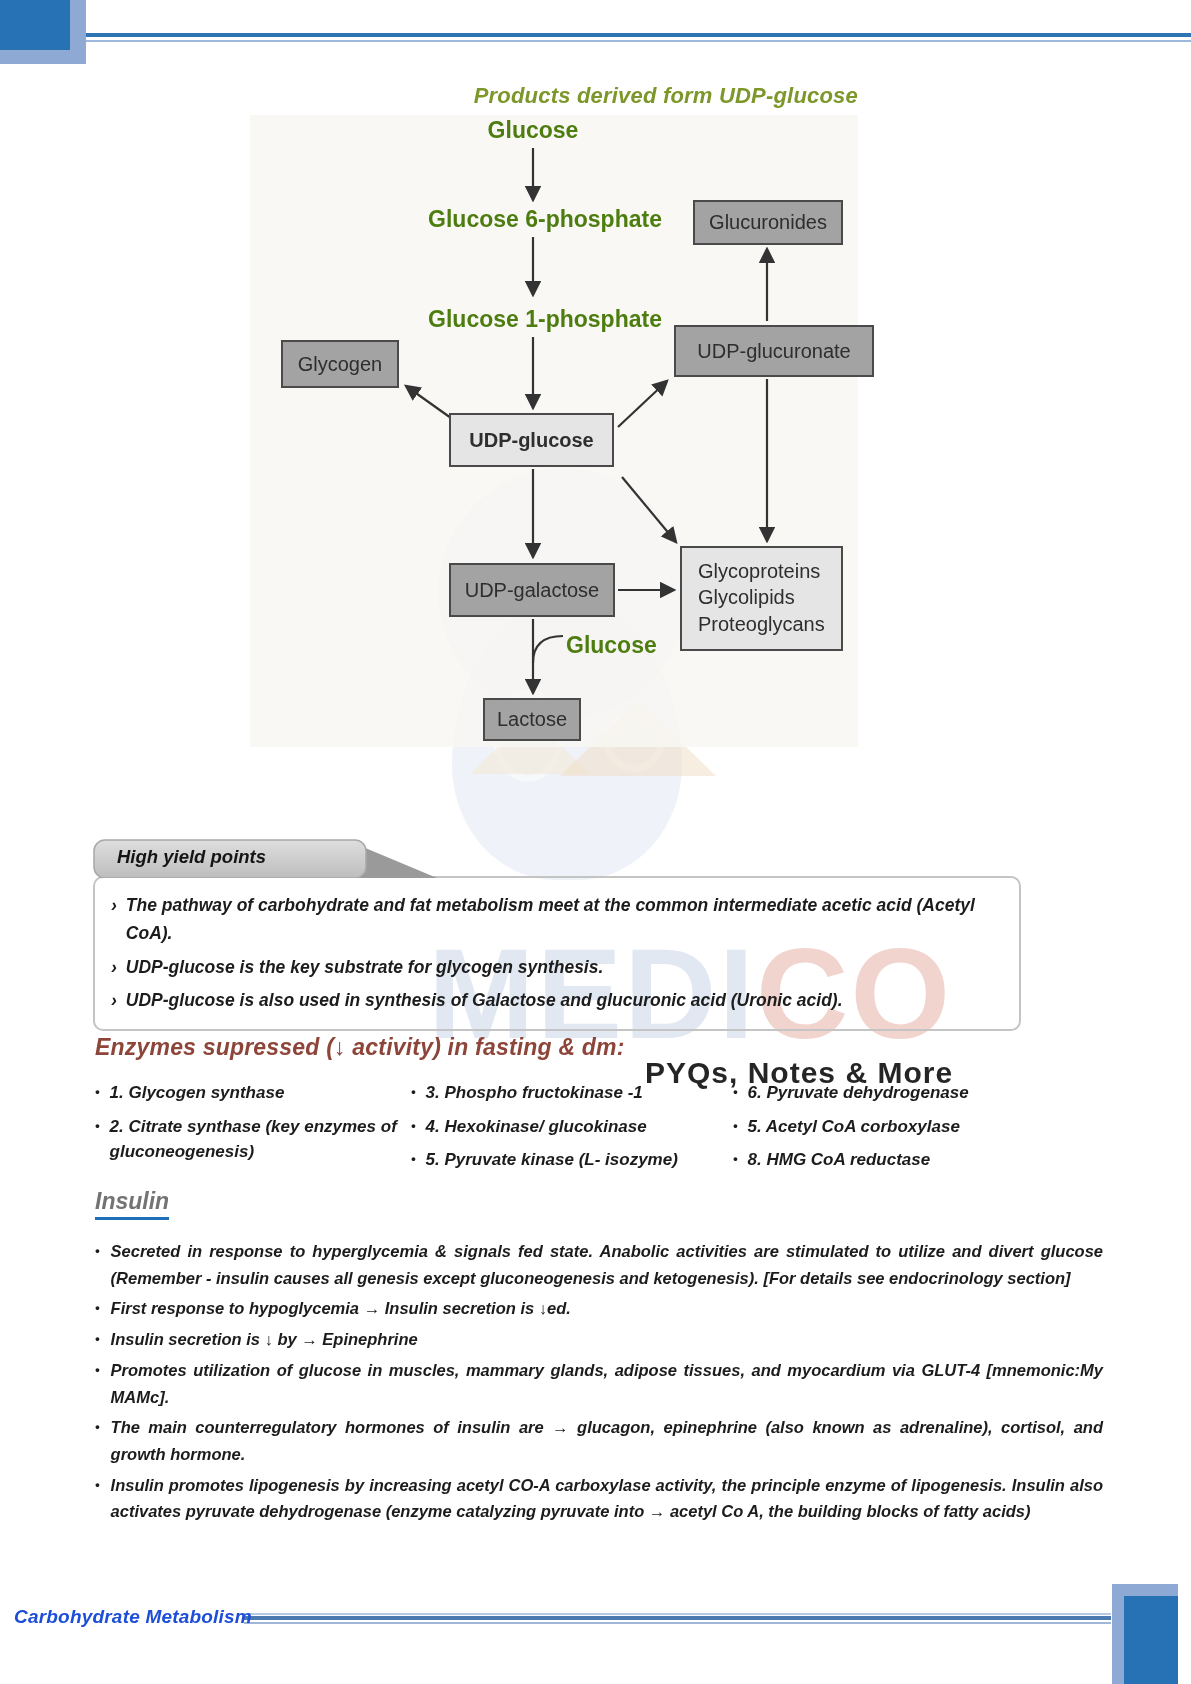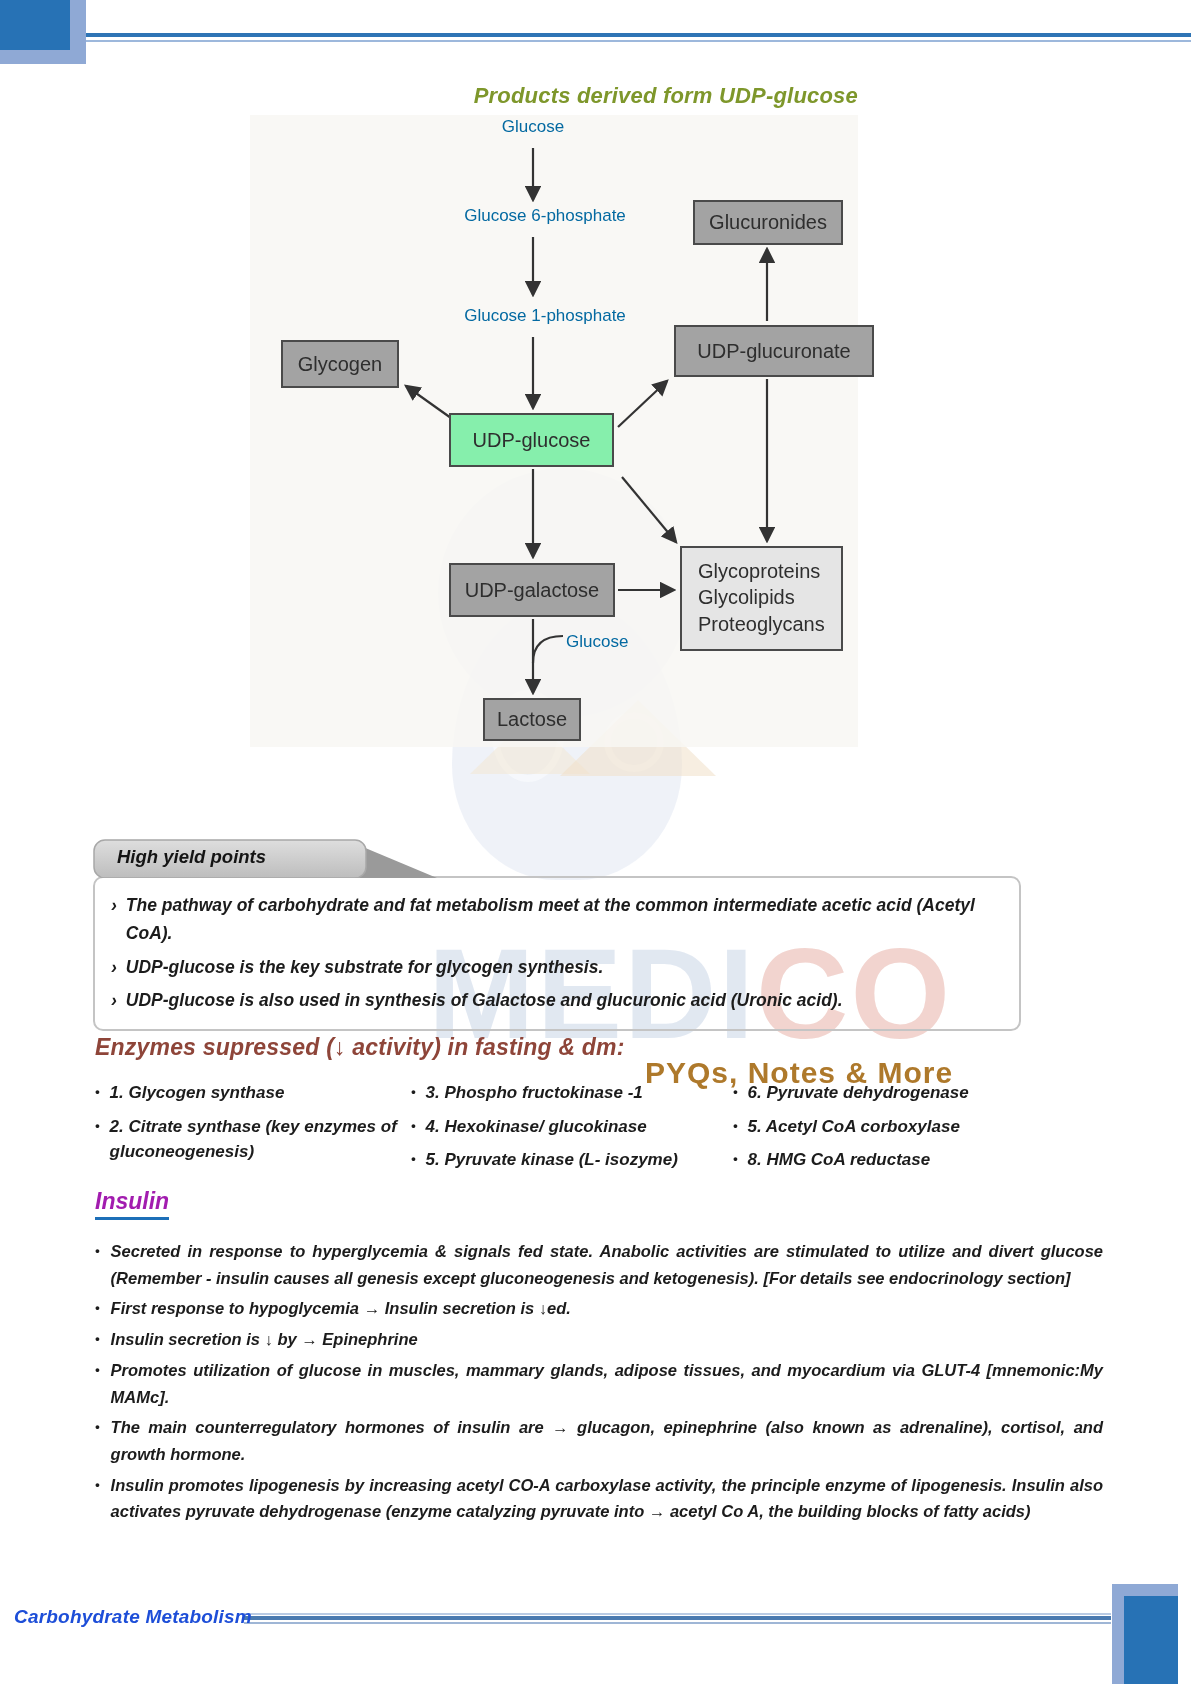--- a/index.html
+++ b/index.html
@@ -32,36 +32,36 @@
   .wm-ring2{position:absolute;left:604px;top:712px;width:46px;height:46px;border-radius:50%;
             border:7px solid #f6f8fc;opacity:.9;}
   .wm-mt1{position:absolute;left:470px;top:716px;width:0;height:0;opacity:.55;
           border-left:60px solid transparent;border-right:60px solid transparent;border-bottom:58px solid #f3e7d3;}
   .wm-mt2{position:absolute;left:560px;top:700px;width:0;height:0;opacity:.55;
           border-left:78px solid transparent;border-right:78px solid transparent;border-bottom:76px solid #f0e0c8;}
   .wm-brand{position:absolute;left:370px;top:920px;width:640px;text-align:center;white-space:nowrap;
             font-weight:800;font-size:128px;letter-spacing:2px;font-style:normal;}
   .wm-brand .b{color:#b9c9e0;opacity:.42;}
   .wm-brand .r{color:#e4a79c;opacity:.48;}
-  .wm-tag{position:absolute;left:645px;top:1056px;font-size:30px;color:#a16207;opacity:.85;
+  .wm-tag{position:absolute;left:645px;top:1056px;font-size:30px;color:#000000;opacity:.85;
           font-weight:600;letter-spacing:1px;}
 
   
   .dg{position:absolute;left:250px;top:115px;width:608px;height:632px;z-index:2;}
   .dg-bg{position:absolute;inset:0;background:#f8f7f3;opacity:.85;}
   .dg-title{position:absolute;left:0;top:-32px;width:100%;text-align:right;
             font-size:22px;font-weight:800;font-style:italic;color:#7e972b;letter-spacing:.2px;}
   .dg svg.arrows{position:absolute;left:0;top:0;z-index:2;}
   .node{position:absolute;z-index:3;border:2px solid #4a4a4a;display:flex;align-items:center;
         justify-content:center;font-size:20px;color:#2e2e2e;box-sizing:border-box;}
   .node.pink{background:#a3a3a3;}
-  .node.green{background:#86efac;}
+  .node.green{background:#e5e5e5;font-weight:bold;}
   .node.lav{background:#e5e5e5;align-items:flex-start;justify-content:flex-start;
             padding:10px 8px 0 16px;line-height:1.32;}
-  .lbl{position:absolute;z-index:3;font-size:17px;color:#0369a1;white-space:nowrap;}
+  .lbl{position:absolute;z-index:3;font-size:23px;color:#4d7c0f;white-space:nowrap;font-weight:bold;}
   .lbl.ctr{transform:translateX(-50%);}
 
   
   .hy{position:absolute;left:93px;top:838px;width:928px;z-index:2;}
   .hy-tabwrap{position:relative;height:40px;z-index:2;}
   .hy-tab-label{position:absolute;left:24px;top:8px;font-size:18.5px;font-weight:700;
                 font-style:italic;color:#141414;}
   .hy-box{position:relative;border:2px solid #c4c4c4;border-radius:10px;
           padding:13px 22px 10px 16px;min-height:92px;margin-top:-2px;background:transparent;}
   .hy-pt{display:flex;gap:9px;font-size:17.5px;font-style:italic;font-weight:600;
@@ -75,21 +75,21 @@
   .enz-col{box-sizing:border-box;padding-right:14px;}
   .enz-col.c1{width:316px;}
   .enz-col.c2{width:322px;}
   .enz-col.c3{width:310px;}
   .enz-it{display:flex;gap:10px;font-size:17px;font-style:italic;font-weight:600;color:#1c1c1c;
           line-height:1.5;margin-bottom:8px;}
   .enz-it .mk{flex:0 0 auto;font-size:13px;padding-top:2px;}
 
   
   .ins-h{position:absolute;left:95px;top:1188px;font-size:23px;font-weight:800;font-style:italic;
-         color:#a21caf;z-index:2;border-bottom:3px solid #1d6fb8;padding-bottom:2px;}
+         color:#737373;z-index:2;border-bottom:3px solid #1d6fb8;padding-bottom:2px;}
   .ins-list{position:absolute;left:95px;top:1238px;width:1008px;z-index:2;}
   .ins-it{display:flex;gap:11px;font-size:16.5px;font-style:italic;font-weight:600;color:#1c1c1c;
           line-height:1.62;margin-bottom:4px;}
   .ins-it .mk{flex:0 0 auto;font-size:13px;padding-top:2px;}
   .ins-it .tx{flex:1;text-align:justify;}
 </style>
 </head>
 <body>
 
 <div class="page">

